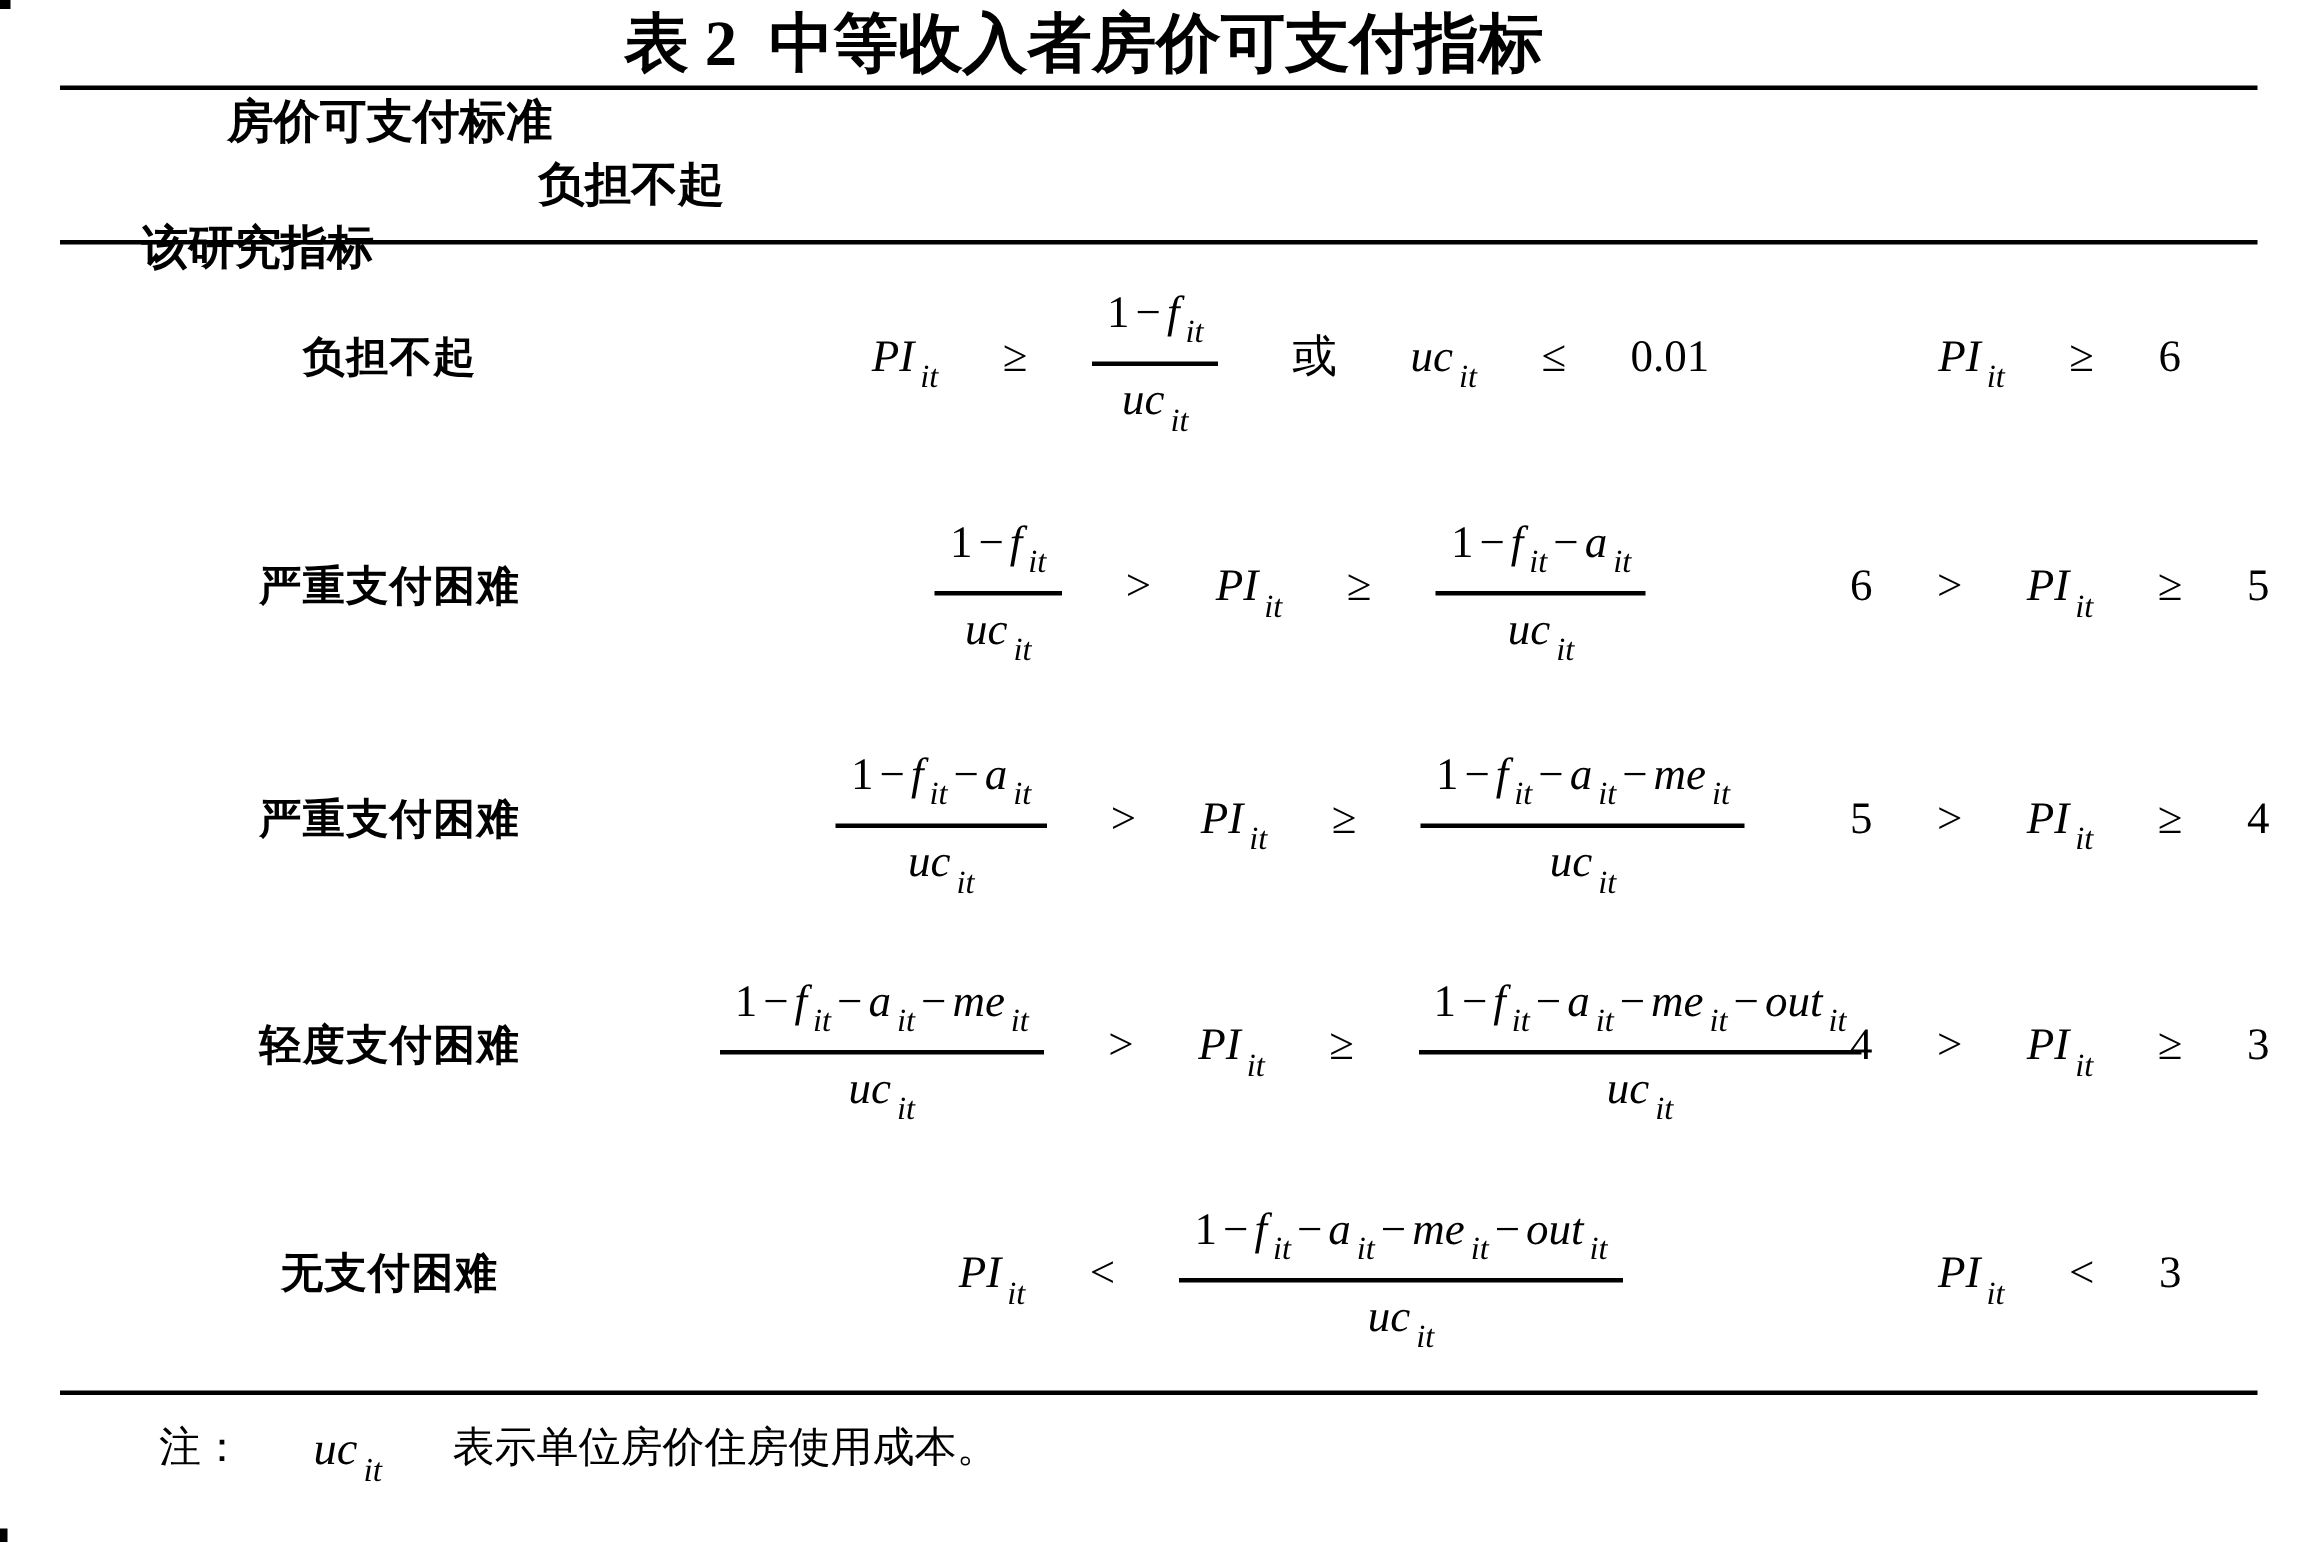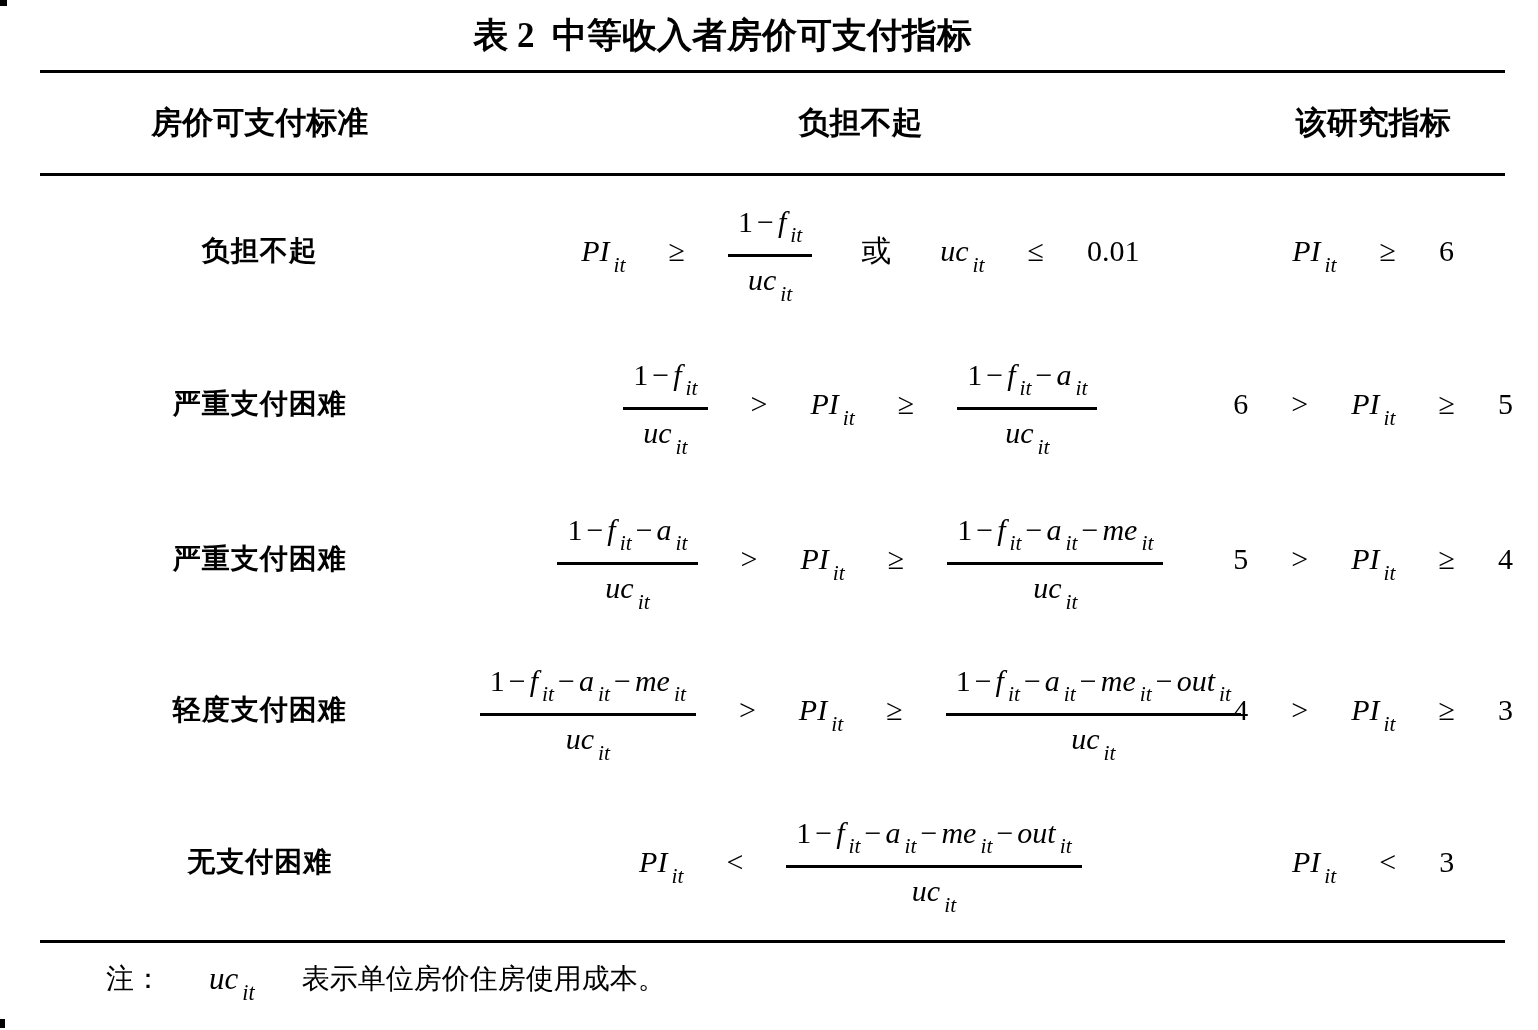--- a/index.html
+++ b/index.html
@@ -15,41 +15,42 @@
   .corner-mark.tl { left: 0; top: 0; width: 7px; height: 6px; }
   .corner-mark.bl { left: 0; top: 1019px; width: 5px; height: 9px; }
 
   .content {
     position: absolute;
     left: 40px; top: 0;
     width: 1465px;
   }
 
   .title {
-    height: 70px;
+    height: 57px;
     display: flex;
     align-items: center;
     justify-content: center;
-    font-size: 35px;
+    font-size: 43px;
     font-weight: bold;
     white-space: pre;
     margin-right: 100px; 
   }
 
   .tbl {
     border-top: 3px solid #000;
     border-bottom: 3px solid #000;
   }
   .row {
     display: flex;
     align-items: stretch;
   }
   .hrow {
     height: 100px;
     border-bottom: 3px solid #000;
+    flex-direction: column;
   }
   .c {
     display: flex;
     align-items: center;
     justify-content: center;
   }
   .c1 { width: 30%; }
   .c2 { width: 52%; }
   .c3 { width: 18%; }
 

